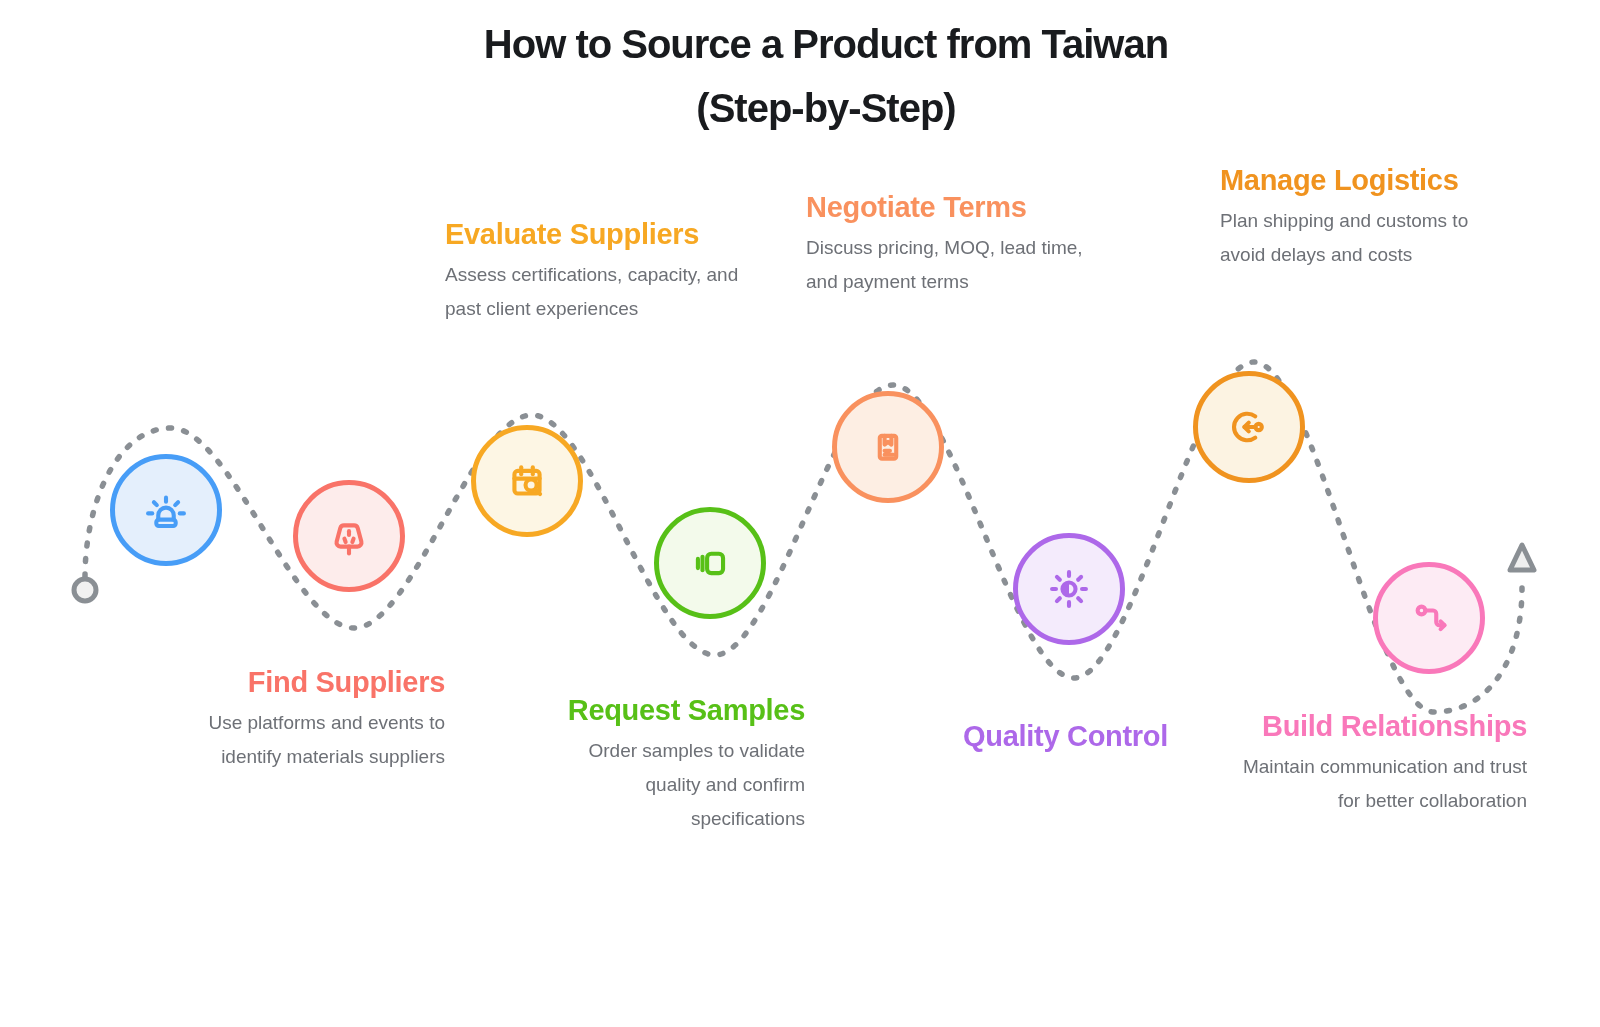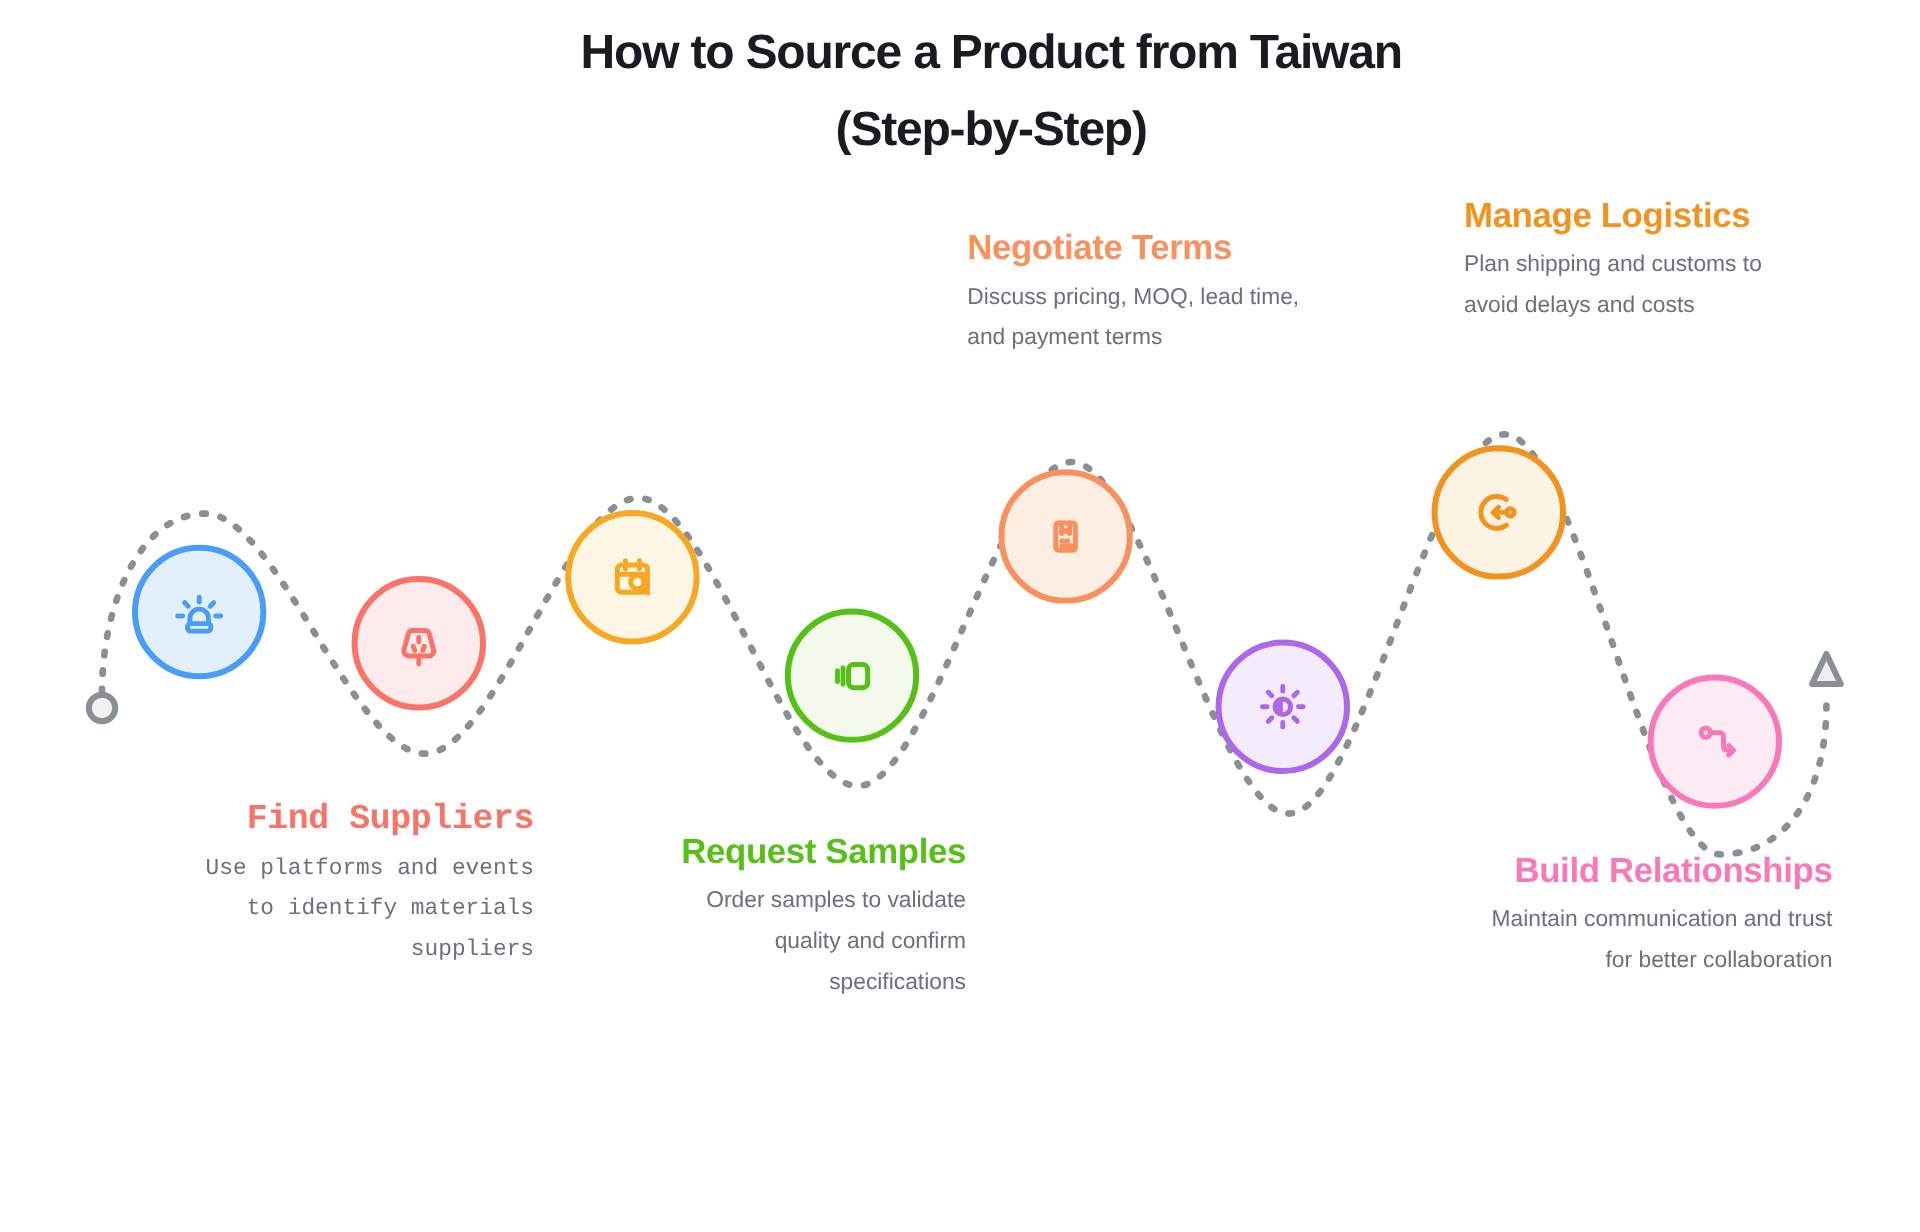--- a/index.html
+++ b/index.html
@@ -18,21 +18,21 @@
   
   .tblock{position:absolute;}
   .tblock h2{margin:0 0 7px 0;font-size:29px;font-weight:700;color:var(--c);letter-spacing:-0.3px;}
   .tblock p{margin:0;font-size:19px;line-height:34px;color:#6d7076;}
   .align-left{text-align:left;}
   .align-right{text-align:right;}
   .t0{left:44px;  top:246px;width:300px;}
   .t2{left:405px; top:218px;width:320px;}
   .t4{left:766px; top:191px;width:295px;}
   .t6{left:1180px;top:164px;width:272px;}
-  .t1{left:105px; top:666px;width:300px;font-family:Liberation Mono, monospace;}
+  .t1{left:105px; top:666px;width:300px;}
   .t3{left:505px; top:694px;width:260px;}
   .t5{left:878px; top:720px;width:250px;}
   .t7{left:1197px;top:710px;width:290px;}
   
   .node{
     position:absolute;width:112px;height:112px;border-radius:50%;
     border:5px solid var(--c);background:var(--fill);color:var(--c);
     display:flex;align-items:center;justify-content:center;box-sizing:border-box;
   }
   .n0{left:70px;  top:454px;}
@@ -66,38 +66,43 @@
              C 1447 712, 1482 662, 1482 588" fill="none" stroke="currentColor" stroke-width="5.5" stroke-dasharray="3 12.5" stroke-linecap="round"></path>
     <circle cx="45" cy="590" r="11" fill="#f1f1f1" stroke="currentColor" stroke-width="5"></circle>
     <path d="M1482 545 L1494 570 L1470 570 Z" fill="#efefef" stroke="currentColor" stroke-width="5" stroke-linejoin="round"></path>
   </svg>
 
   <h1 class="main-title">
     <span>How to Source a Product from Taiwan</span><br>
     <span>(Step-by-Step)</span>
   </h1>
 
+  <div class="tblock t2 align-left" style="--c: #f7a823; --fill: #fdf6e4;">
+    <h2>Evaluate Suppliers</h2>
+    <p>Assess certifications, capacity, and past client experiences</p>
+  </div>
   <div class="tblock t4 align-left" style="--c: #f9915e; --fill: #fdeee3;">
     <h2>Negotiate Terms</h2>
     <p>Discuss pricing, MOQ, lead time, and payment terms</p>
   </div>
   <div class="tblock t6 align-left" style="--c: #f0931f; --fill: #fcf3e2;">
     <h2>Manage Logistics</h2>
     <p>Plan shipping and customs to avoid delays and costs</p>
   </div>
 
   <div class="tblock t1 align-right" style="--c: #f97368; --fill: #fdeceb;">
     <h2>Find Suppliers</h2>
     <p>Use platforms and events to identify materials suppliers</p>
   </div>
   <div class="tblock t3 align-right" style="--c: #57c017; --fill: #f3faeb;">
     <h2>Request Samples</h2>
     <p>Order samples to validate quality and confirm specifications</p>
   </div>
   <div class="tblock t5 align-right" style="--c: #ad68e9; --fill: #f4ebfc;">
+    <h2>Quality Control</h2>
   </div>
   <div class="tblock t7 align-right" style="--c: #f978ba; --fill: #fdebf4;">
     <h2>Build Relationships</h2>
     <p>Maintain communication and trust for better collaboration</p>
   </div>
 
   <div class="node n0" style="--c: #479df7; --fill: #e4effc;">
     <svg class="icon" viewBox="0 0 24 24">
       <path d="M8.8 16v-1.8a3.2 3.2 0 0 1 6.4 0V16"></path>
       <rect x="8" y="16" width="8" height="2.6" rx="1"></rect>

